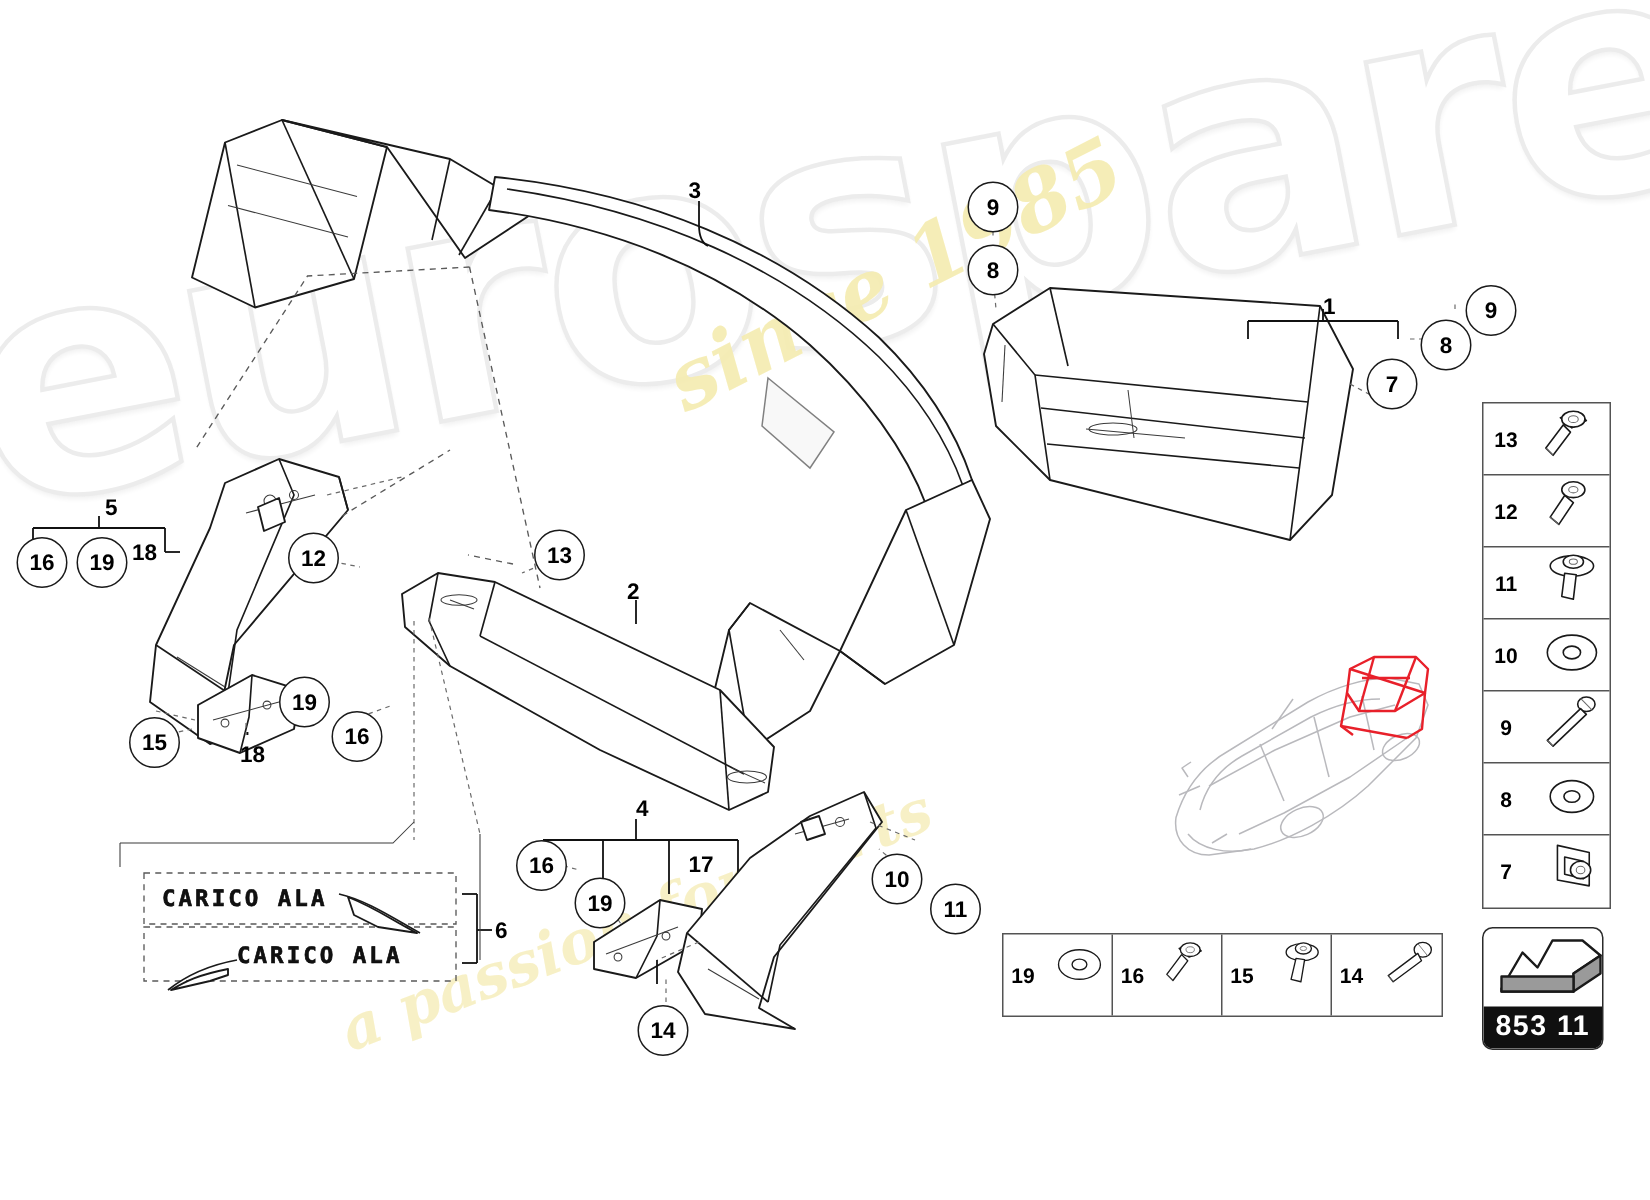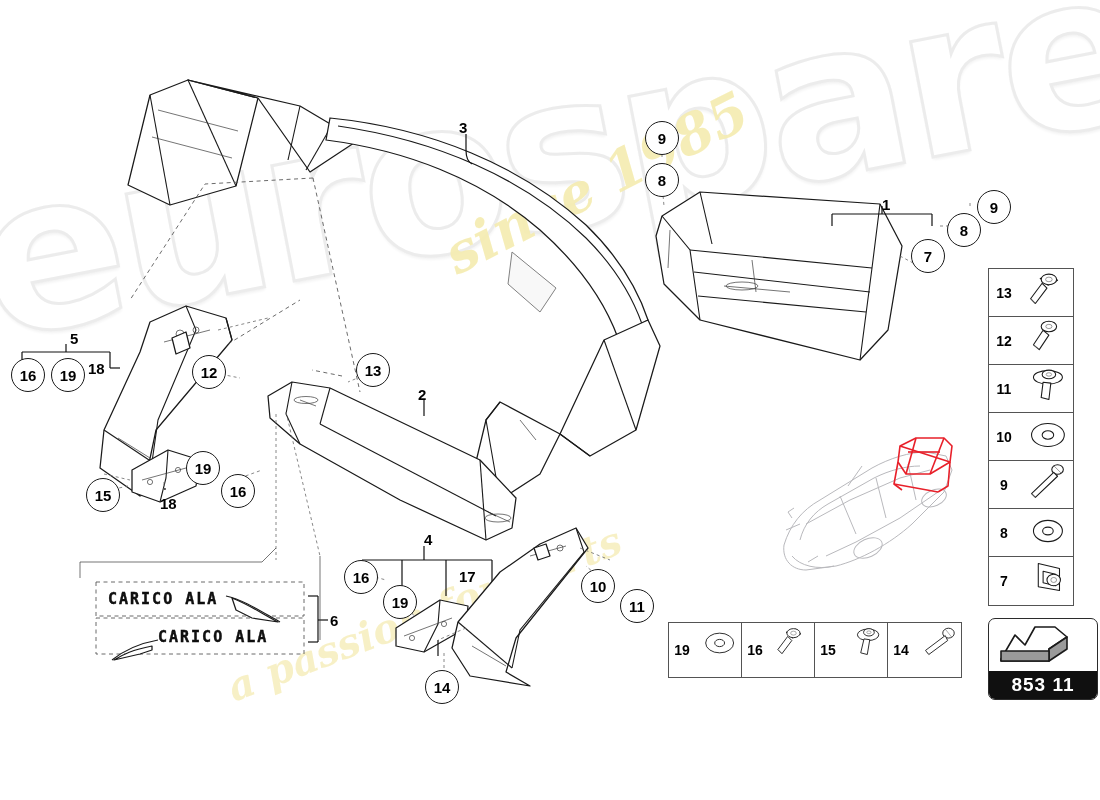--- a/index.html
+++ b/index.html
@@ -94,21 +94,21 @@
   }
   .legend-h .hcell:last-child{border-right:none;}
   .legend-h .lnum{
     width:26px;text-align:center;font-size:14px;font-weight:700;color:#000;
     font-family:"Liberation Sans", sans-serif;
   }
   .legend-h .lico{flex:1;height:100%;position:relative;}
 
   
   .badge{
-    position:absolute;left:988px;top:618px;width:110px;height:82px;
+    position:absolute;left:988px;top:618px;width:81px;height:82px;
     border:1.4px solid #2b2b2b;border-radius:7px;background:#fff;
     overflow:hidden;box-sizing:border-box;
   }
   .badge .bimg{height:52px;position:relative;}
   .badge .bnum{
     height:28px;background:#101010;color:#fff;
     font-size:19px;font-weight:700;letter-spacing:1px;
     display:flex;align-items:center;justify-content:center;
     font-family:"Liberation Sans", sans-serif;
   }

